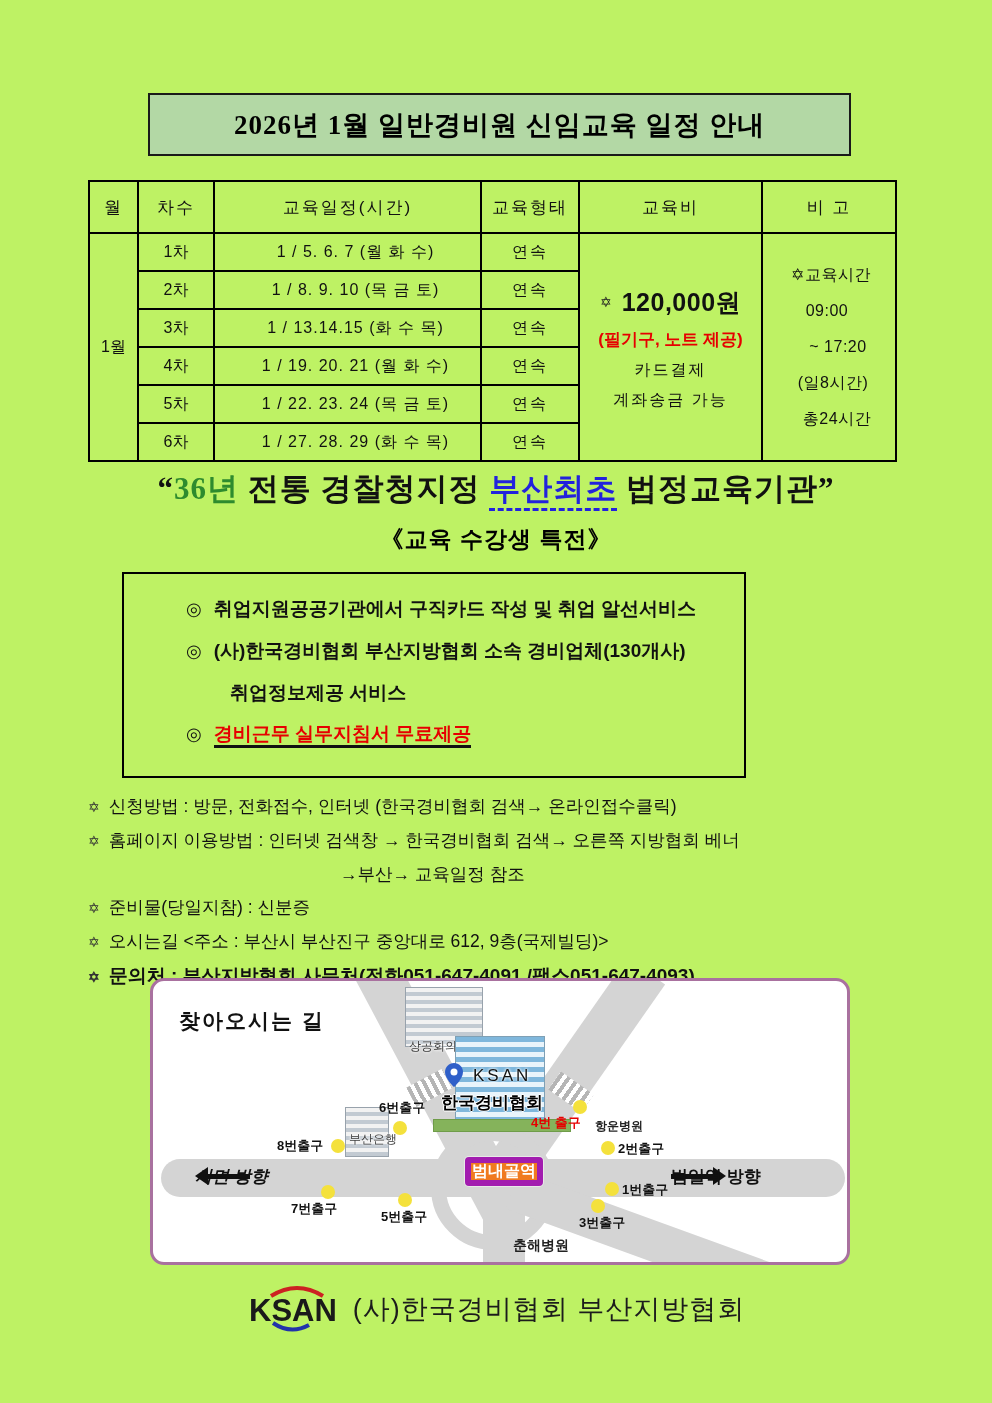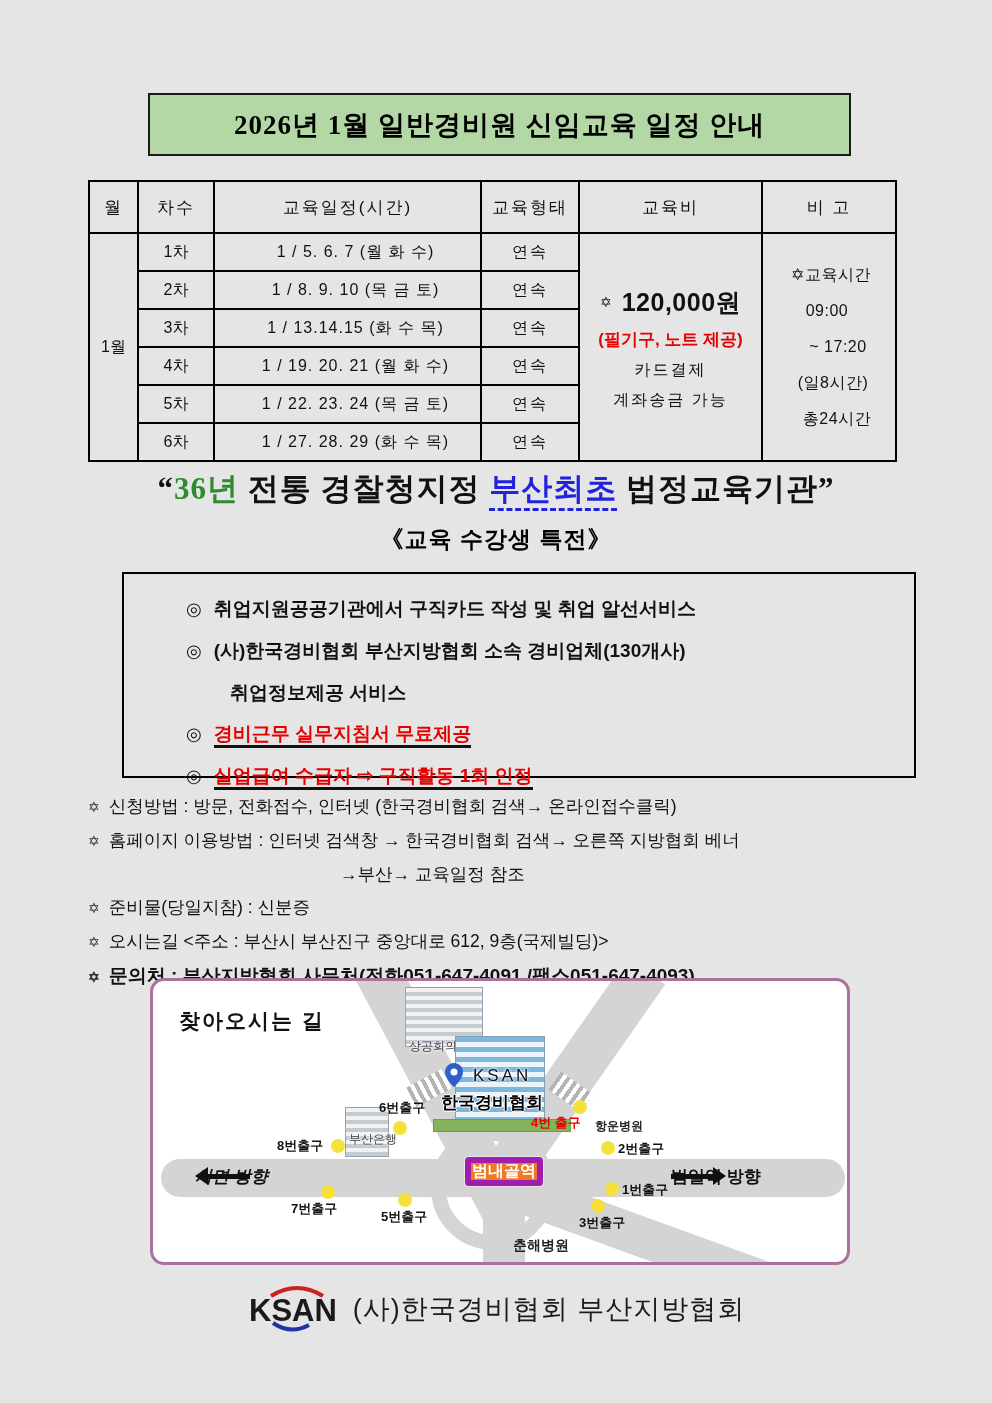--- a/index.html
+++ b/index.html
@@ -1,17 +1,17 @@
 <!DOCTYPE html>
 <html><head>
 <meta charset="utf-8">
 <style>
   * { margin:0; padding:0; box-sizing:border-box; }
   body { background:#fff; font-family:"Liberation Sans", sans-serif; }
-  .page { position:relative; width:992px; height:1403px; margin:0 auto; background:#e5e5e5; overflow:hidden; }
+  .page { position:relative; width:992px; height:1403px; margin:0 auto; background:#bef264; overflow:hidden; }
 
   
   .title-banner { position:absolute; left:148px; top:93px; width:703px; height:63px;
     background:#b3d8a5; border:2px solid #1a1a1a; display:flex; align-items:center; justify-content:center;
     font-family:"Liberation Serif", serif; font-size:27px; font-weight:bold; color:#000; letter-spacing:1px; }
 
   
   .sched-table { position:absolute; left:88px; top:180px; width:807px; border-collapse:collapse; table-layout:fixed; }
   .sched-table th, .sched-table td { border:2px solid #000; text-align:center; color:#111; }
   .sched-table th { height:52px; font-size:17px; font-weight:normal; letter-spacing:2px; }
@@ -33,21 +33,21 @@
   
   .slogan { position:absolute; left:0; top:468px; width:100%; text-align:center;
     font-family:"Liberation Serif", serif; font-weight:bold; font-size:31px; color:#111; letter-spacing:1px; }
   .slogan .years { color:#2e8b2e; }
   .slogan .highlight { color:#2222dd; border-bottom:3px dashed #2222dd; padding-bottom:2px; }
 
   .benefit-heading { position:absolute; left:0; top:524px; width:100%; text-align:center;
     font-size:23px; font-weight:bold; color:#000; letter-spacing:1px; }
 
   
-  .benefits-box { position:absolute; left:122px; top:572px; width:794px; height:206px;
+  .benefits-box { position:absolute; left:122px; top:572px; width:624px; height:206px;
     border:2px solid #000; padding:14px 10px 0 62px; }
   .benefit-line { font-size:19px; font-weight:bold; color:#111; line-height:41px; white-space:nowrap; }
   .benefit-line .bullet { font-size:18px; margin-right:12px; font-weight:normal; }
   .benefit-cont { padding-left:44px; }
   .red-underline { color:#e60000; border-bottom:3px solid #111; padding-bottom:1px; }
 
   
   .info-list { position:absolute; left:88px; top:790px; width:830px; color:#111; }
   .info-line { font-size:17.5px; line-height:33px; white-space:nowrap; }
   .info-line .bullet { font-size:14px; color:#333; margin-right:9px; }
@@ -192,23 +192,20 @@
     <div class="benefit-line">
       <span class="bullet">◎</span><span>취업지원공공기관에서 구직카드 작성 및 취업 알선서비스</span>
     </div>
     <div class="benefit-line">
       <span class="bullet">◎</span><span>(사)한국경비협회 부산지방협회 소속 경비업체(130개사)</span>
     </div>
     <div class="benefit-line benefit-cont">취업정보제공 서비스</div>
     <div class="benefit-line">
       <span class="bullet">◎</span><span class="red-underline">경비근무 실무지침서 무료제공</span>
     </div>
-    <div class="benefit-line">
-      <span class="bullet">◎</span><span class="red-underline">실업급여 수급자 ⇨ 구직활동 1회 인정</span>
-    </div>
   </div>
 
   <div class="info-list">
     <div class="info-line">
       <span class="bullet">✡</span><span>신청방법 : 방문, 전화접수, 인터넷 (한국경비협회 검색→ 온라인접수클릭)</span>
     </div>
     <div class="info-line">
       <span class="bullet">✡</span><span>홈페이지 이용방법 : 인터넷 검색창 → 한국경비협회 검색→ 오른쪽 지방협회 베너</span>
     </div>
     <div class="info-line info-cont">→부산→ 교육일정 참조</div>

